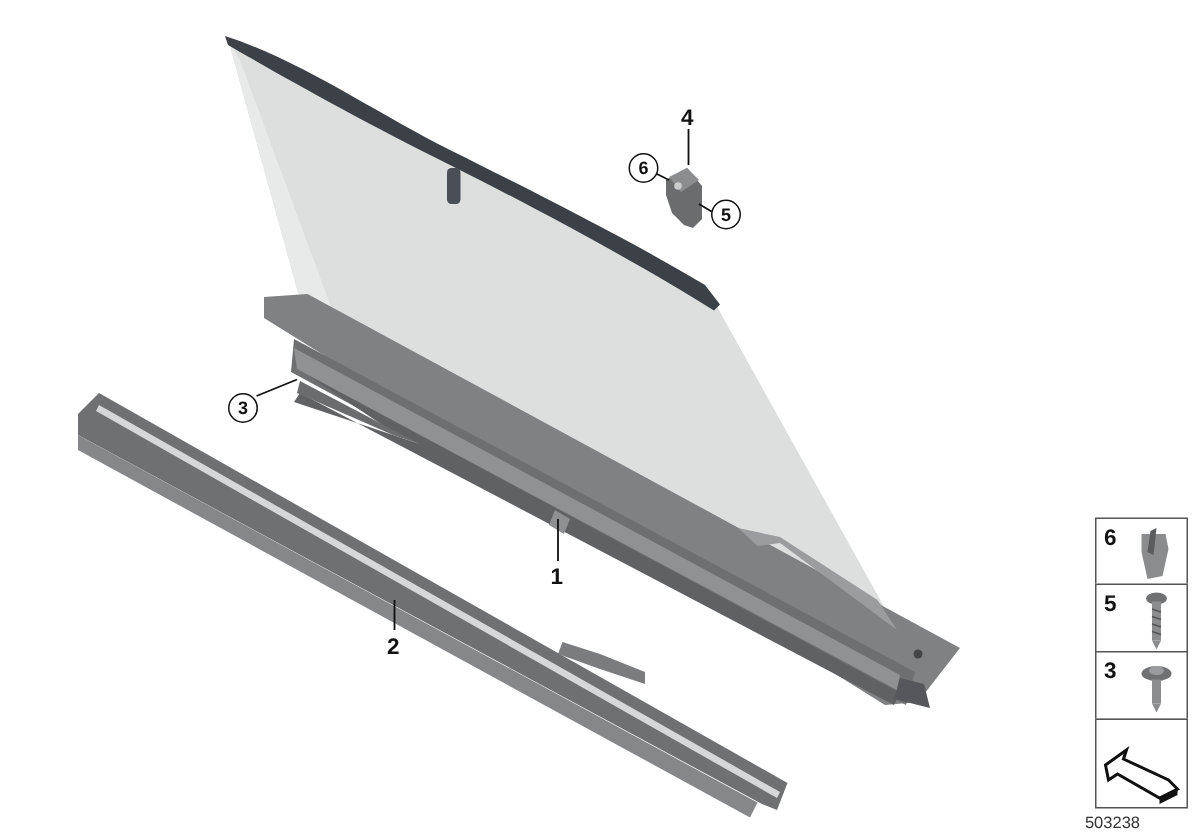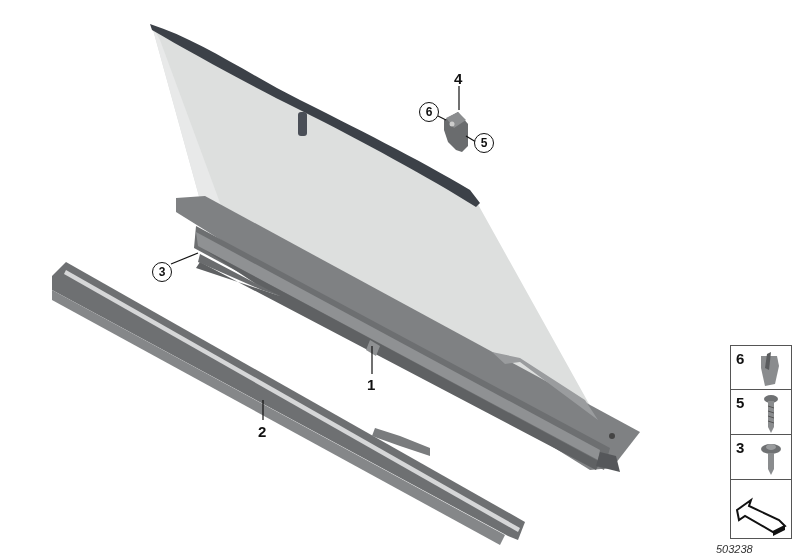--- a/index.html
+++ b/index.html
@@ -6,21 +6,21 @@
   body{width:800px;height:560px;position:relative;overflow:hidden;font-family:"Liberation Sans",sans-serif;}
   #diagram{position:absolute;left:0;top:0;width:800px;height:560px;}
   .callout-num{position:absolute;font-weight:bold;font-size:15px;color:#111;line-height:1;}
   .callout-circle{position:absolute;width:20px;height:20px;border:1.6px solid #111;border-radius:50%;background:#fff;
     display:flex;align-items:center;justify-content:center;font-weight:bold;font-size:12px;color:#111;box-sizing:border-box;}
   .legend{position:absolute;left:730px;top:346px;width:62px;}
   .legend-cell{width:62px;height:46px;border:1.3px solid #555;box-sizing:border-box;position:relative;background:#fff;margin-top:-1.3px;}
   .legend-cell .lnum{position:absolute;left:5px;top:4px;font-weight:bold;font-size:15px;color:#111;}
   .legend-cell svg{position:absolute;left:0;top:0;}
   .legend-arrow{height:60px;}
-  .doc-id{position:absolute;left:716px;top:543px;width:62px;text-align:left;font-size:11px;color:#333;font-style:italic;}
+  .doc-id{position:absolute;left:698px;top:543px;width:62px;text-align:right;font-size:11px;color:#333;}
 </style>
 </head>
 <body>
 
 <div id="diagram">
   <svg width="800" height="560" viewBox="0 0 800 560" xmlns="http://www.w3.org/2000/svg">
 
     <g>
       <polygon points="152,26 292,104 470,190 598,420 205,218" fill="#dddfde"></polygon>
       <polygon points="152,26 205,218 230,230 160,40" fill="#e8e9e9"></polygon>

